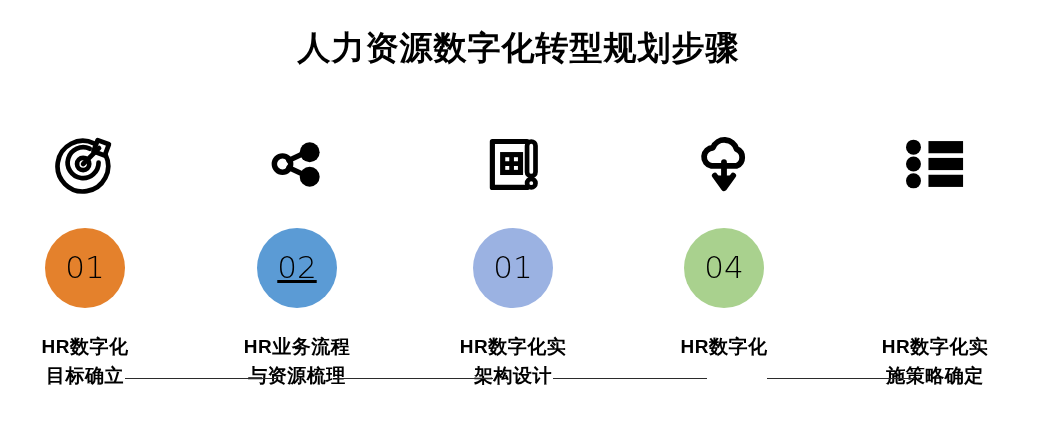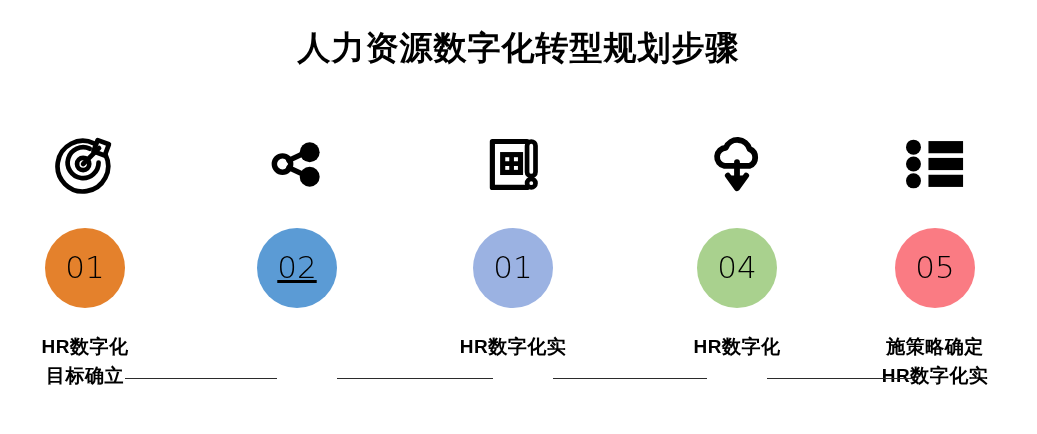--- a/index.html
+++ b/index.html
@@ -148,41 +148,46 @@
           <circle cx="46" cy="19" r="11" stroke="none"></circle>
           <circle cx="46" cy="46" r="11" stroke="none"></circle>
           <circle cx="16" cy="32" r="9" fill="none" stroke-width="6"></circle>
           <path d="M23 28 L40 20" stroke-width="6" stroke-linecap="round" fill="none"></path>
           <path d="M23 36 L40 44" stroke-width="6" stroke-linecap="round" fill="none"></path>
         </svg>
       </div>
       <div class="step-circle" style="background:#5B9BD5;text-decoration:underline;">
         <span class="step-number">02</span>
       </div>
+      <div class="step-caption">
+        <span class="cap-line">HR业务流程</span>
+        <span class="cap-line">与资源梳理</span>
+      </div>
     </div>
 
     <div class="step" style="left:413px;">
       <div class="step-icon">
         <svg width="56" height="60" viewBox="0 0 58 64" fill="none" stroke="#000000" stroke-width="5.5">
           <path d="M44 8 H7 V57 H44" stroke-linejoin="round" stroke-linecap="round"></path>
           <rect x="18" y="22" width="19" height="19"></rect>
           <path d="M27.5 22 V41 M18 31.5 H37" stroke-width="5"></path>
           <rect x="44" y="8" width="9" height="37" rx="4.5" stroke-width="5"></rect>
           <circle cx="48.5" cy="52.5" r="4.5" stroke-width="5"></circle>
         </svg>
       </div>
       <div class="step-circle" style="background:#9BB2E2;">
         <span class="step-number">01</span>
       </div>
       <div class="step-caption">
         <span class="cap-line">HR数字化实</span>
-      </div>
-    </div>
-
-    <div class="step" style="left:637px;">
+        <span class="cap-line">架构设计</span>
+      </div>
+    </div>
+
+    <div class="step" style="left:624px;">
       <div class="step-icon">
         <svg width="58" height="62" viewBox="0 0 60 64" fill="none" stroke="#000000" stroke-width="6">
           <path d="M17 34 A9.5 9.5 0 0 1 18.5 15.2 A13 13 0 0 1 43 16.5 A9.5 9.5 0 0 1 43 34 Z" stroke-linejoin="round"></path>
           <path d="M30 30 L30 54" stroke-linecap="round"></path>
           <path d="M20.5 44 L30 57 L39.5 44" stroke-linejoin="round" stroke-linecap="round" fill="#000000"></path>
         </svg>
       </div>
       <div class="step-circle" style="background:#A9D18E;">
         <span class="step-number">04</span>
       </div>
@@ -195,23 +200,20 @@
       <div class="step-icon">
         <svg width="58" height="50" viewBox="0 0 62 52" fill="#000000">
           <circle cx="8" cy="8" r="8"></circle>
           <circle cx="8" cy="26" r="8"></circle>
           <circle cx="8" cy="44" r="8"></circle>
           <rect x="24" y="1.5" width="37" height="13"></rect>
           <rect x="24" y="19.5" width="37" height="13"></rect>
           <rect x="24" y="37.5" width="37" height="13"></rect>
         </svg>
       </div>
-      <div class="step-circle" style="background:#FA7B83;">
-        <span class="step-number">05</span>
-      </div>
-      <div class="step-caption">
+      <div class="step-caption">
+        <span class="cap-line">HR数字化实</span>
         <span class="cap-line">施策略确定</span>
-        <span class="cap-line">HR数字化实</span>
       </div>
     </div>
 
   </div>
 </div>
 
 </body></html>

